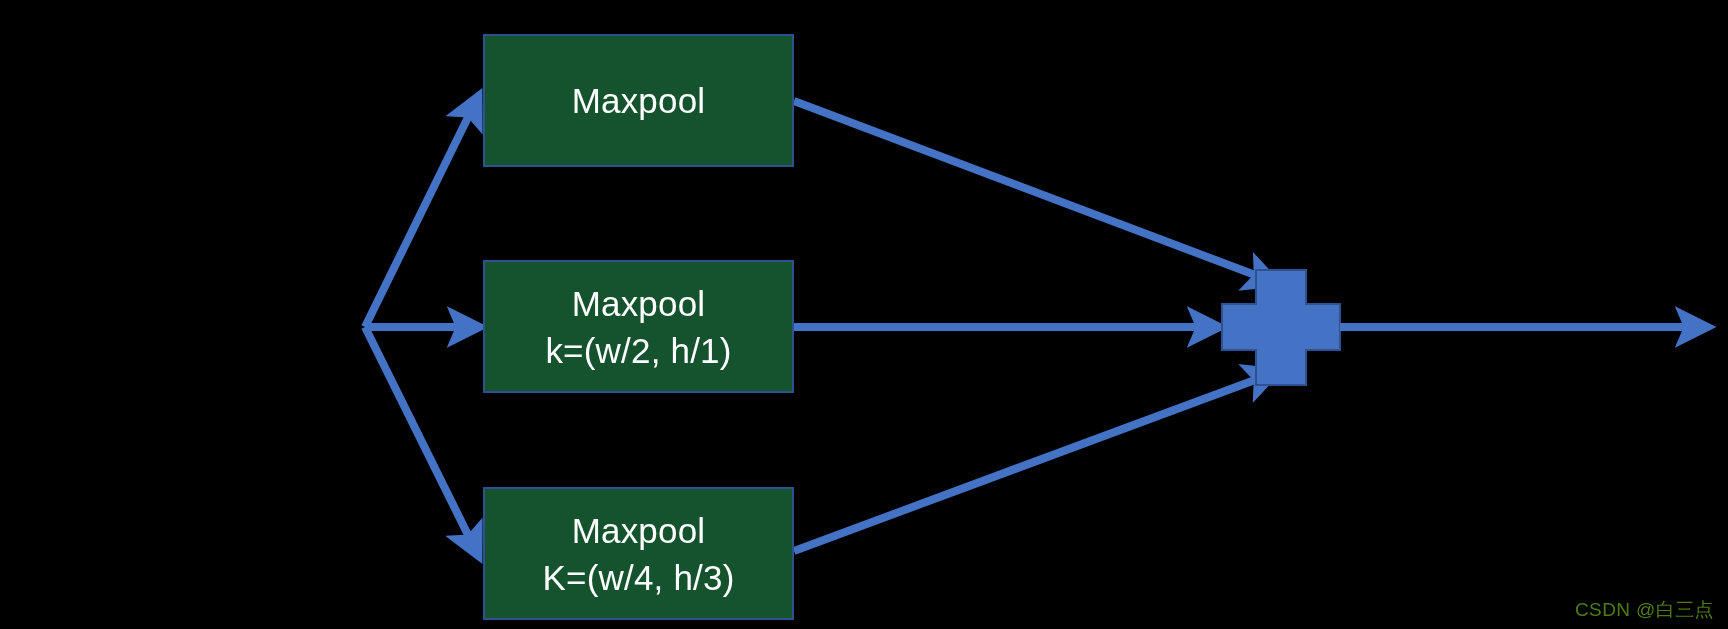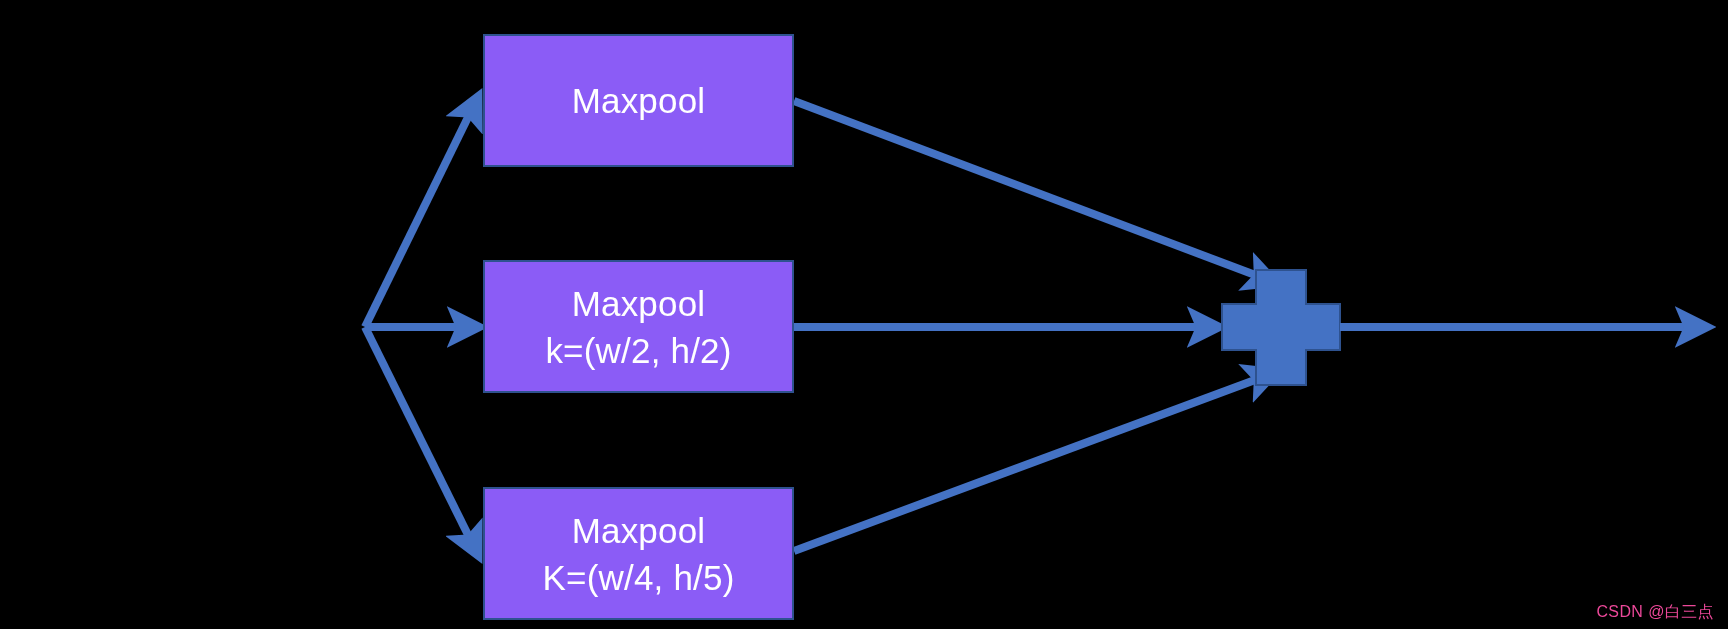--- a/index.html
+++ b/index.html
@@ -22,21 +22,21 @@
     position: absolute;
     left: 0;
     top: 0;
     width: 1728px;
     height: 629px;
     display: block;
   }
   .node-box {
     position: absolute;
     box-sizing: border-box;
-    background: #8b5cf6;
+    background: #14532d;
     border: 2px solid #2E528F;
     display: flex;
     flex-direction: column;
     align-items: center;
     justify-content: center;
     z-index: 3;
   }
   .node-label {
     color: #FFFFFF;
     font-family: "Liberation Sans", sans-serif;
@@ -47,23 +47,23 @@
     white-space: nowrap;
     text-align: center;
   }
   #box-maxpool-1 { left: 483px; top: 34px;  width: 311px; height: 133px; }
   #box-maxpool-2 { left: 483px; top: 260px; width: 311px; height: 133px; }
   #box-maxpool-3 { left: 483px; top: 487px; width: 311px; height: 133px; }
   #watermark {
     position: absolute;
     right: 14px;
     bottom: 6px;
-    color: #ec4899;
+    color: #4d7c0f;
     font-family: "Liberation Sans", sans-serif;
-    font-size: 16px;
+    font-size: 19px;
     letter-spacing: 0.4px;
     z-index: 5;
     white-space: nowrap;
   }
 </style>
 </head>
 <body>
 
 <div id="canvas">
 
@@ -92,23 +92,23 @@
 
     <path d="M 1340 327 L 1702 327" stroke="#4472C4" stroke-width="8" fill="none" marker-end="url(#arrowhead)"></path>
   </svg>
 
   <div class="node-box" id="box-maxpool-1">
     <div class="node-label">Maxpool</div>
   </div>
 
   <div class="node-box" id="box-maxpool-2">
     <div class="node-label">Maxpool</div>
-    <div class="node-label">k=(w/2, h/2)</div>
+    <div class="node-label">k=(w/2, h/1)</div>
   </div>
 
   <div class="node-box" id="box-maxpool-3">
     <div class="node-label">Maxpool</div>
-    <div class="node-label">K=(w/4, h/5)</div>
+    <div class="node-label">K=(w/4, h/3)</div>
   </div>
 
   <div id="watermark">CSDN @白三点</div>
 
 </div>
 
 </body></html>

